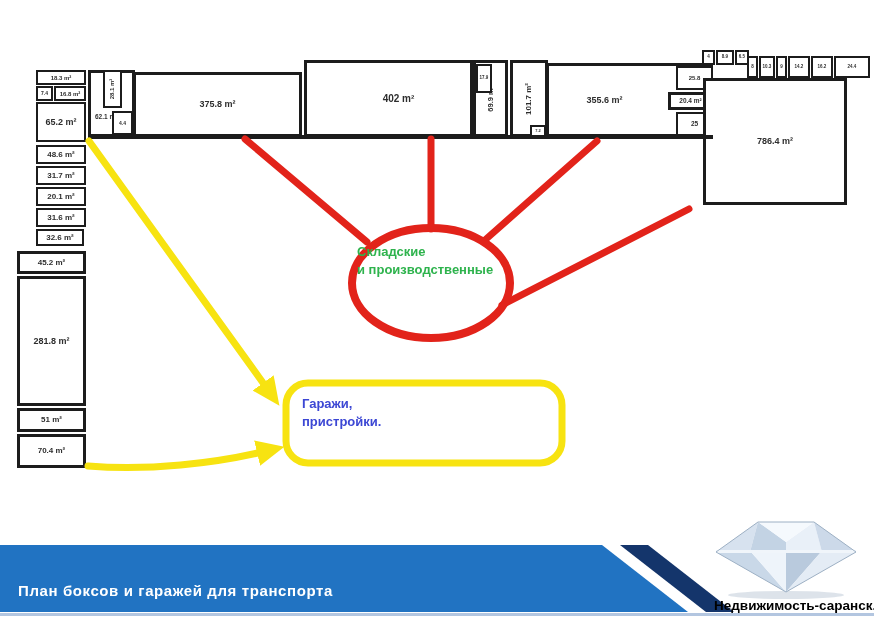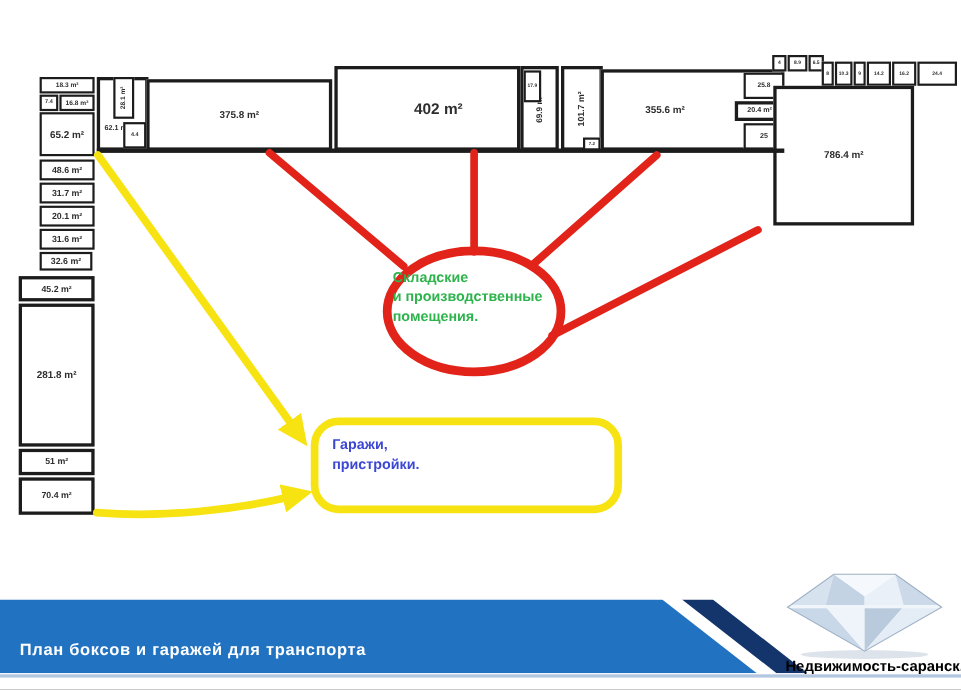--- a/index.html
+++ b/index.html
@@ -74,21 +74,21 @@
       </div>
       <div class="room vert" style="left: 103px; top: 70px; width: 19px; height: 38px; border-width: 2px; font-size: 6px;">
         <span>28.1 m²</span>
       </div>
       <div class="room" style="left: 112px; top: 111px; width: 21px; height: 24px; border-width: 2px; font-size: 5px;">
         <span>4.4</span>
       </div>
       <div class="room" style="left: 133px; top: 72px; width: 169px; height: 65px; border-width: 3px; font-size: 9px;">
         <span>375.8 m²</span>
       </div>
-      <div class="room" style="left: 304px; top: 60px; width: 169px; height: 77px; border-width: 3px; font-size: 14px; padding-left: 20px;">
+      <div class="room" style="left: 304px; top: 60px; width: 169px; height: 77px; border-width: 3px; font-size: 10px; padding-left: 20px;">
         <span>402 m²</span>
       </div>
       <div class="room vert" style="left: 473px; top: 60px; width: 35px; height: 77px; border-width: 3px; font-size: 7.5px;">
         <span>69.9 m²</span>
       </div>
       <div class="room" style="left: 476px; top: 64px; width: 16px; height: 29px; border-width: 2px; font-size: 4.5px;">
         <span>17.9</span>
       </div>
       <div class="room vert" style="left: 510px; top: 60px; width: 38px; height: 77px; border-width: 3px; font-size: 8px;">
         <span>101.7 m²</span>
@@ -128,21 +128,21 @@
       </div>
       <div class="room" style="left: 788px; top: 56px; width: 22px; height: 22px; border-width: 2px; font-size: 4.5px;">
         <span>14.2</span>
       </div>
       <div class="room" style="left: 811px; top: 56px; width: 22px; height: 22px; border-width: 2px; font-size: 4.5px;">
         <span>16.2</span>
       </div>
       <div class="room" style="left: 834px; top: 56px; width: 36px; height: 22px; border-width: 2px; font-size: 4.5px;">
         <span>24.4</span>
       </div>
-      <div class="room" style="left: 703px; top: 78px; width: 128px; height: 127px; border-width: 3px; font-size: 9px;">
+      <div class="room" style="left: 703px; top: 78px; width: 144px; height: 127px; border-width: 3px; font-size: 9px;">
         <span>786.4 m²</span>
       </div>
     </div>
   <div class="wallline" style="left:88px;top:135px;width:625px;height:4px;"></div>
 
   <svg class="overlay" viewBox="0 0 874 627">
     <defs>
       <marker id="yarrow" markerUnits="userSpaceOnUse" markerWidth="28" markerHeight="26" refX="5" refY="13" orient="auto">
         <polygon points="0,0 28,13 0,26" style="fill:var(--c-yellow)"></polygon>
       </marker>
@@ -157,21 +157,20 @@
     <line x1="431" y1="139" x2="431" y2="229" style="stroke:var(--c-red)" stroke-width="7" stroke-linecap="round"></line>
     <line x1="597" y1="141" x2="485" y2="240" style="stroke:var(--c-red)" stroke-width="7" stroke-linecap="round"></line>
     <line x1="689" y1="209" x2="502" y2="305" style="stroke:var(--c-red)" stroke-width="7" stroke-linecap="round"></line>
 
     <ellipse cx="431" cy="283" rx="79" ry="55" fill="none" style="stroke:var(--c-red)" stroke-width="8"></ellipse>
   </svg>
 
   <div class="note note-warehouse">
     <div>Складские</div>
     <div>и производственные</div>
-    <div>помещения.</div>
   </div>
 
   <div class="note note-garage">
     <div>Гаражи,</div>
     <div>пристройки.</div>
   </div>
 
   <svg class="banner-svg" viewBox="0 0 874 67">
     <polygon points="0,0 602,0 688,67 0,67" style="fill:var(--c-banner)"></polygon>
     <polygon points="620,0 648,0 734,67 706,67" style="fill:var(--c-navy)"></polygon>

